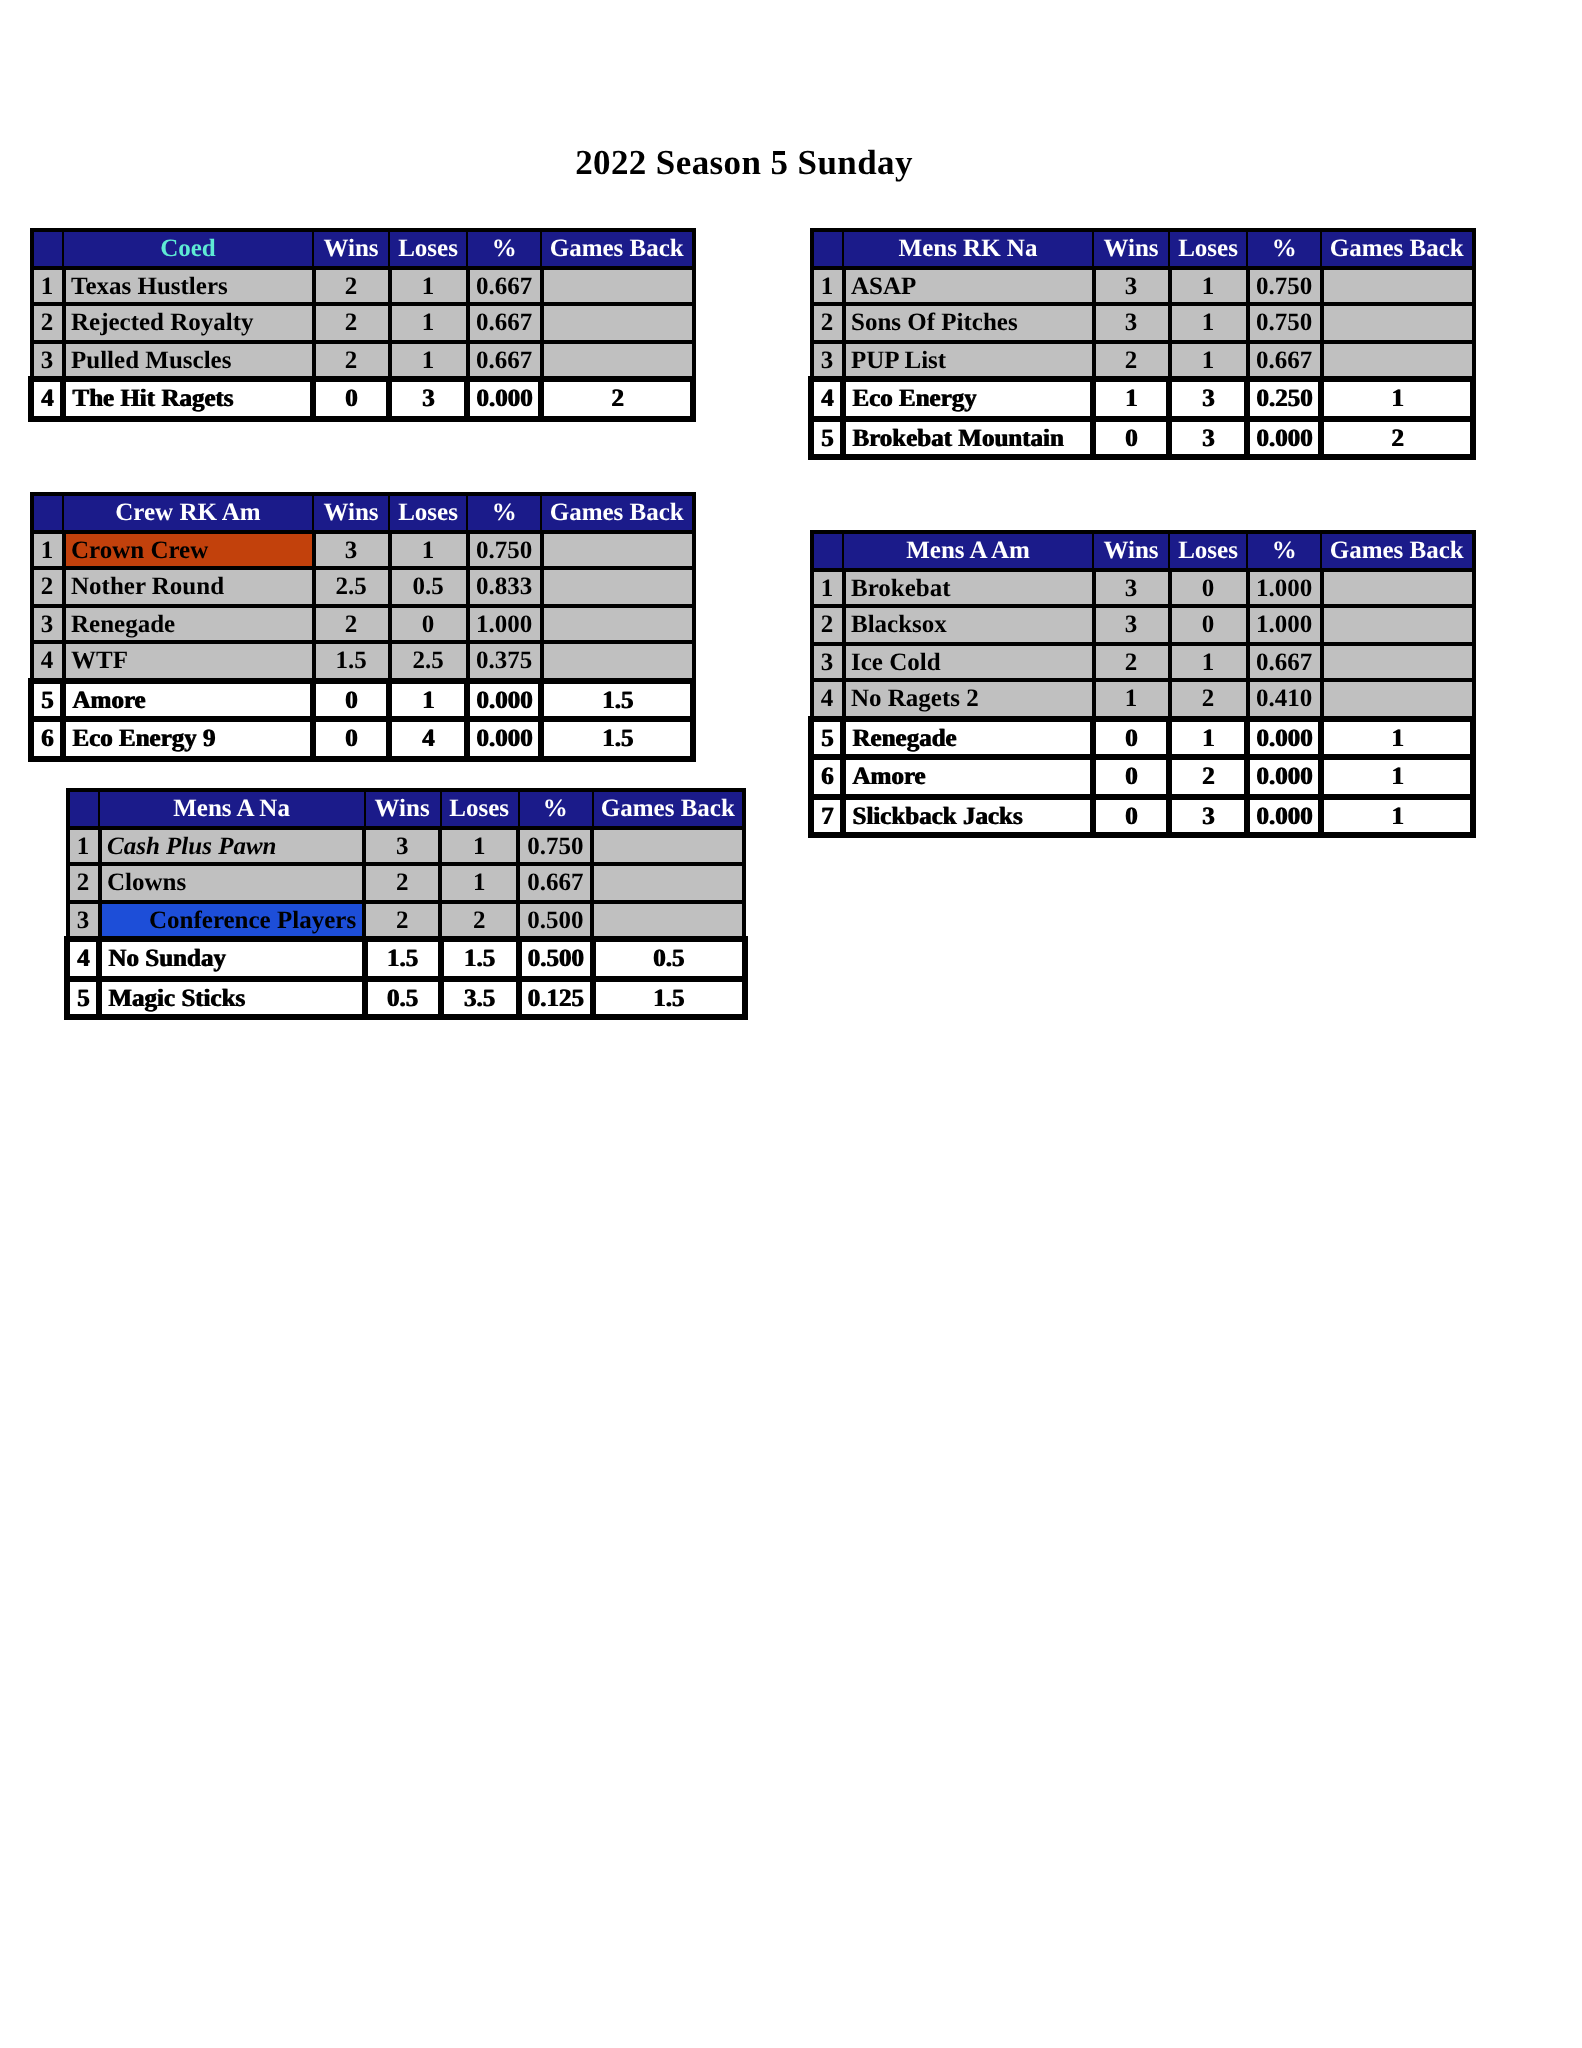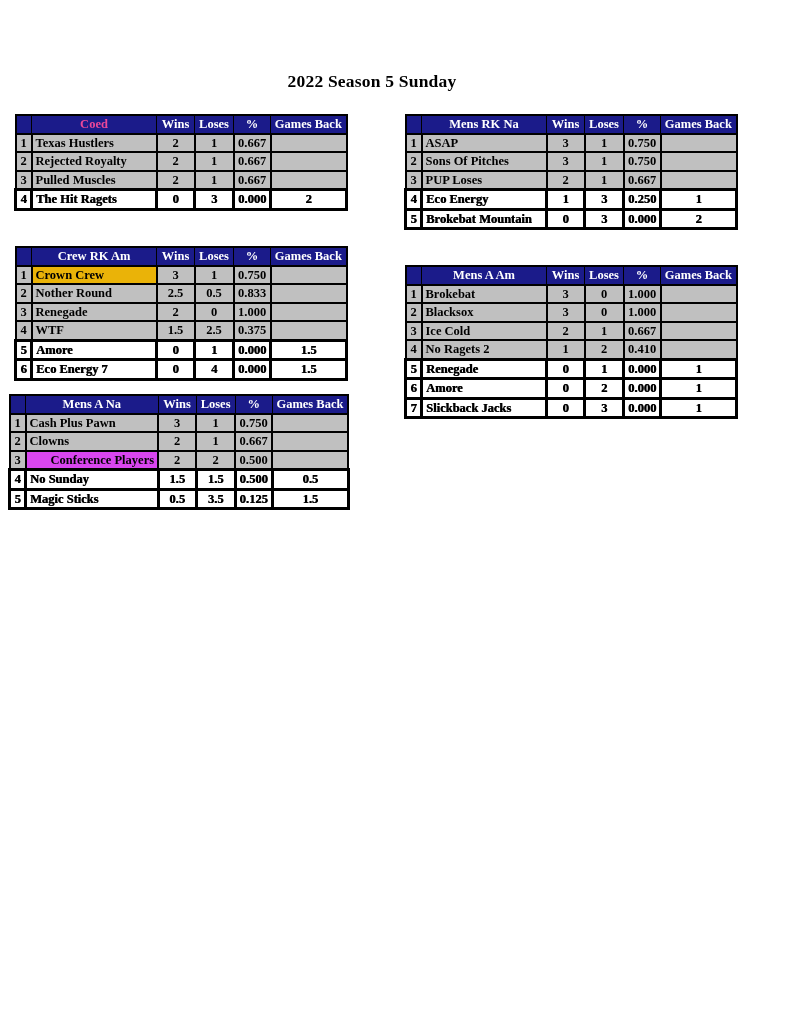--- a/index.html
+++ b/index.html
@@ -23,21 +23,21 @@
     text-align: center;
     font-size: 17.5px;
     font-weight: bold;
     letter-spacing: 0.2px;
   }
   .table-host { position: absolute; }
   #host-0 { left: 14px;  top: 114px; }
   #host-1 { left: 404px; top: 114px; }
   #host-2 { left: 14px;  top: 246px; }
   #host-3 { left: 404px; top: 265px; }
-  #host-4 { left: 8px;  top: 394px; }
+  #host-4 { left: 32px;  top: 394px; }
 
   table.standings {
     border-collapse: collapse;
     table-layout: fixed;
     font-family: "Liberation Serif", "DejaVu Serif", serif;
     font-size: 12.5px;
     font-weight: bold;
     border: 2px solid #000;
   }
   table.standings th,
@@ -80,21 +80,21 @@
         <col style="width: 16px;">
         <col style="width: 125px;">
         <col style="width: 38px;">
         <col style="width: 39px;">
         <col style="width: 34px;">
         <col style="width: 76px;">
       </colgroup>
       <thead>
         <tr>
           <th class="cell-rank" style="background: rgb(27, 27, 138); color: rgb(255, 255, 255);"></th>
-          <th style="background: rgb(27, 27, 138); color: #ec4899;">Coed</th>
+          <th style="background: rgb(27, 27, 138); color: #5eead4;">Coed</th>
           <th style="background: rgb(27, 27, 138); color: rgb(255, 255, 255);">Wins</th>
           <th style="background: rgb(27, 27, 138); color: rgb(255, 255, 255);">Loses</th>
           <th style="background: rgb(27, 27, 138); color: rgb(255, 255, 255);">%</th>
           <th style="background: rgb(27, 27, 138); color: rgb(255, 255, 255);">Games Back</th>
         </tr>
       </thead>
       <tbody>
         <tr class="row-gray">
           <td class="cell-rank" style="background: rgb(192, 192, 192);">1</td>
           <td class="cell-team" style="background: rgb(192, 192, 192);">Texas Hustlers</td>
@@ -162,21 +162,21 @@
         <tr class="row-gray">
           <td class="cell-rank" style="background: rgb(192, 192, 192);">2</td>
           <td class="cell-team" style="background: rgb(192, 192, 192);">Sons Of Pitches</td>
           <td class="cell-num" style="background: rgb(192, 192, 192);">3</td>
           <td class="cell-num" style="background: rgb(192, 192, 192);">1</td>
           <td class="cell-num" style="background: rgb(192, 192, 192);">0.750</td>
           <td class="cell-num" style="background: rgb(192, 192, 192);"></td>
         </tr>
         <tr class="row-gray">
           <td class="cell-rank" style="background: rgb(192, 192, 192);">3</td>
-          <td class="cell-team" style="background: rgb(192, 192, 192);">PUP Loses</td>
+          <td class="cell-team" style="background: rgb(192, 192, 192);">PUP List</td>
           <td class="cell-num" style="background: rgb(192, 192, 192);">2</td>
           <td class="cell-num" style="background: rgb(192, 192, 192);">1</td>
           <td class="cell-num" style="background: rgb(192, 192, 192);">0.667</td>
           <td class="cell-num" style="background: rgb(192, 192, 192);"></td>
         </tr>
         <tr class="row-hl">
           <td class="cell-rank">4</td>
           <td class="cell-team">Eco Energy</td>
           <td class="cell-num">1</td>
           <td class="cell-num">3</td>
@@ -210,21 +210,21 @@
           <th style="background: rgb(27, 27, 138); color: rgb(255, 255, 255);">Crew RK Am</th>
           <th style="background: rgb(27, 27, 138); color: rgb(255, 255, 255);">Wins</th>
           <th style="background: rgb(27, 27, 138); color: rgb(255, 255, 255);">Loses</th>
           <th style="background: rgb(27, 27, 138); color: rgb(255, 255, 255);">%</th>
           <th style="background: rgb(27, 27, 138); color: rgb(255, 255, 255);">Games Back</th>
         </tr>
       </thead>
       <tbody>
         <tr class="row-gray">
           <td class="cell-rank" style="background: rgb(192, 192, 192);">1</td>
-          <td class="cell-team" style="background: #eab308;">Crown Crew</td>
+          <td class="cell-team" style="background: #c2410c;">Crown Crew</td>
           <td class="cell-num" style="background: rgb(192, 192, 192);">3</td>
           <td class="cell-num" style="background: rgb(192, 192, 192);">1</td>
           <td class="cell-num" style="background: rgb(192, 192, 192);">0.750</td>
           <td class="cell-num" style="background: rgb(192, 192, 192);"></td>
         </tr>
         <tr class="row-gray">
           <td class="cell-rank" style="background: rgb(192, 192, 192);">2</td>
           <td class="cell-team" style="background: rgb(192, 192, 192);">Nother Round</td>
           <td class="cell-num" style="background: rgb(192, 192, 192);">2.5</td>
           <td class="cell-num" style="background: rgb(192, 192, 192);">0.5</td>
@@ -250,21 +250,21 @@
         <tr class="row-hl">
           <td class="cell-rank">5</td>
           <td class="cell-team">Amore</td>
           <td class="cell-num">0</td>
           <td class="cell-num">1</td>
           <td class="cell-num">0.000</td>
           <td class="cell-num">1.5</td>
         </tr>
         <tr class="row-hl">
           <td class="cell-rank">6</td>
-          <td class="cell-team">Eco Energy 7</td>
+          <td class="cell-team">Eco Energy 9</td>
           <td class="cell-num">0</td>
           <td class="cell-num">4</td>
           <td class="cell-num">0.000</td>
           <td class="cell-num">1.5</td>
         </tr>
       </tbody>
     </table>
   </div>
 <div id="host-3" class="table-host">
     <table class="standings">
@@ -362,37 +362,37 @@
           <th style="background: rgb(27, 27, 138); color: rgb(255, 255, 255);">Mens A Na</th>
           <th style="background: rgb(27, 27, 138); color: rgb(255, 255, 255);">Wins</th>
           <th style="background: rgb(27, 27, 138); color: rgb(255, 255, 255);">Loses</th>
           <th style="background: rgb(27, 27, 138); color: rgb(255, 255, 255);">%</th>
           <th style="background: rgb(27, 27, 138); color: rgb(255, 255, 255);">Games Back</th>
         </tr>
       </thead>
       <tbody>
         <tr class="row-gray">
           <td class="cell-rank" style="background: rgb(192, 192, 192);">1</td>
-          <td class="cell-team" style="background: rgb(192, 192, 192);">Cash Plus Pawn</td>
+          <td class="cell-team" style="background: rgb(192, 192, 192); font-style: italic;">Cash Plus Pawn</td>
           <td class="cell-num" style="background: rgb(192, 192, 192);">3</td>
           <td class="cell-num" style="background: rgb(192, 192, 192);">1</td>
           <td class="cell-num" style="background: rgb(192, 192, 192);">0.750</td>
           <td class="cell-num" style="background: rgb(192, 192, 192);"></td>
         </tr>
         <tr class="row-gray">
           <td class="cell-rank" style="background: rgb(192, 192, 192);">2</td>
           <td class="cell-team" style="background: rgb(192, 192, 192);">Clowns</td>
           <td class="cell-num" style="background: rgb(192, 192, 192);">2</td>
           <td class="cell-num" style="background: rgb(192, 192, 192);">1</td>
           <td class="cell-num" style="background: rgb(192, 192, 192);">0.667</td>
           <td class="cell-num" style="background: rgb(192, 192, 192);"></td>
         </tr>
         <tr class="row-gray">
           <td class="cell-rank" style="background: rgb(192, 192, 192);">3</td>
-          <td class="cell-team" style="background: #d946ef; padding-left: 24px;">Conference Players</td>
+          <td class="cell-team" style="background: #1d4ed8; padding-left: 24px;">Conference Players</td>
           <td class="cell-num" style="background: rgb(192, 192, 192);">2</td>
           <td class="cell-num" style="background: rgb(192, 192, 192);">2</td>
           <td class="cell-num" style="background: rgb(192, 192, 192);">0.500</td>
           <td class="cell-num" style="background: rgb(192, 192, 192);"></td>
         </tr>
         <tr class="row-hl">
           <td class="cell-rank">4</td>
           <td class="cell-team">No Sunday</td>
           <td class="cell-num">1.5</td>
           <td class="cell-num">1.5</td>

